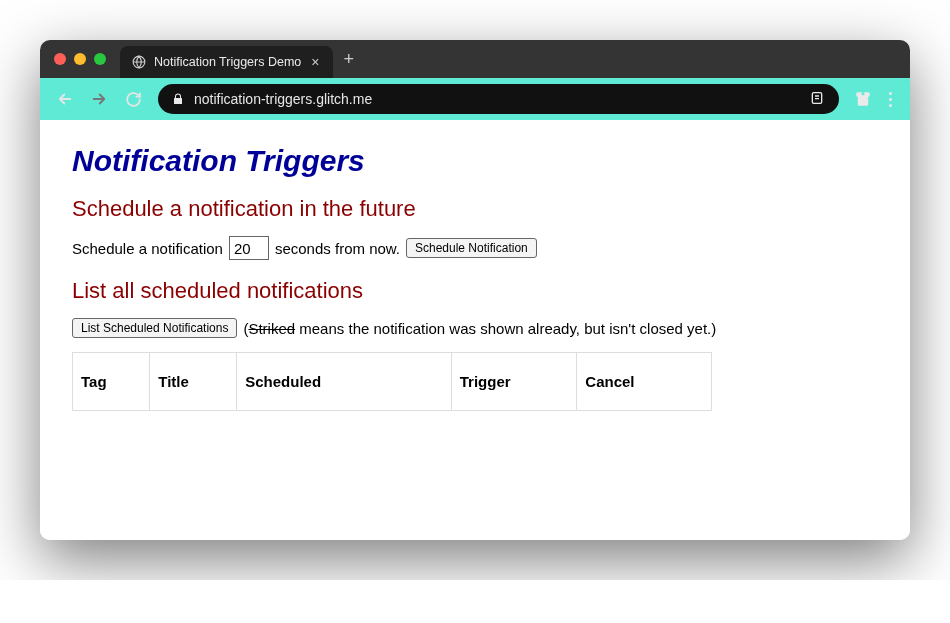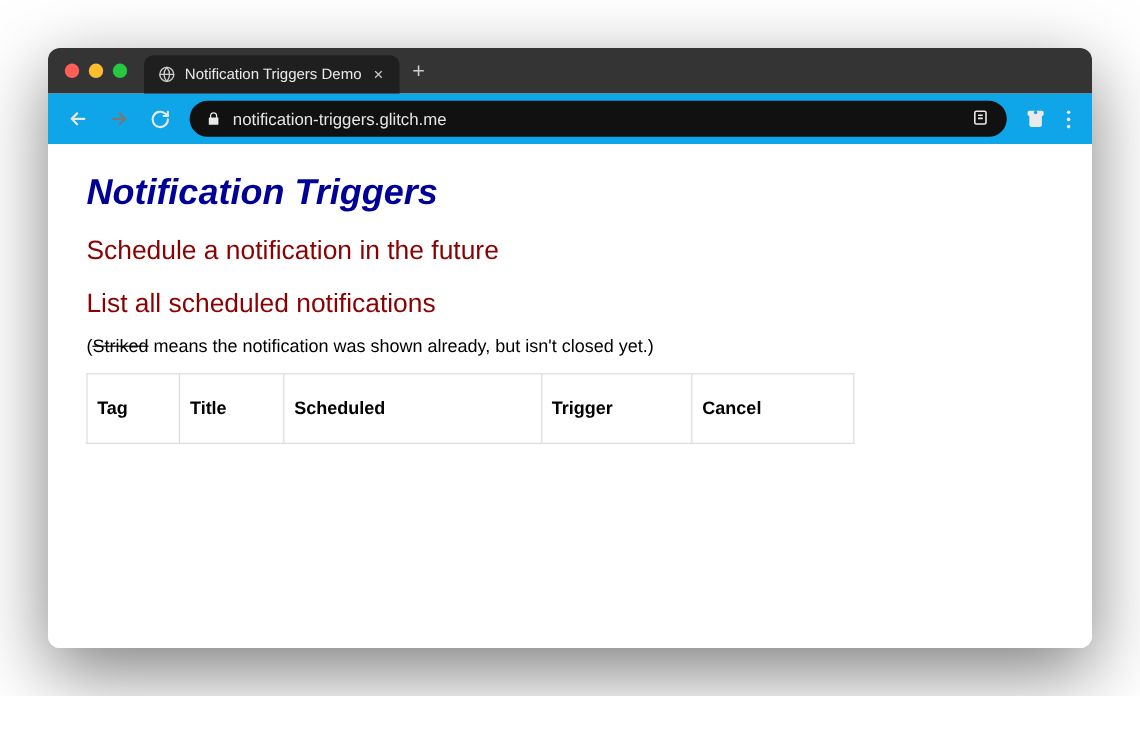--- a/index.html
+++ b/index.html
@@ -48,21 +48,21 @@
     .tab .globe-icon svg { display:block; }
     .tab-title { flex: 1; white-space: nowrap; overflow: hidden; text-overflow: ellipsis; }
     .tab-close { color: #ccc; font-size: 14px; line-height: 1; padding: 0 2px; }
     .new-tab {
       color: #ccc;
       font-size: 18px;
       padding: 0 10px;
       line-height: 1;
     }
     .toolbar {
-      background: #0ea5e9;
+      background: #5eead4;
       height: 42px;
       display: flex;
       align-items: center;
       padding: 0 10px;
       gap: 4px;
     }
     .nav-btn {
       width: 30px; height: 30px;
       display: flex; align-items: center; justify-content: center;
       color: #e6e6e6;
@@ -220,24 +220,31 @@
         <span></span>
         <span></span>
     </div>
   </div>
 
   <div class="content">
     <h1>Notification Triggers</h1>
 
     <h2>Schedule a notification in the future</h2>
 
+    <div class="row">
+      <span>Schedule a notification</span>
+      <input type="text" class="seconds" value="20" style="">
+      <span>seconds from now.</span>
+      <button class="ui-btn">Schedule Notification</button>
+    </div>
 
     <h2>List all scheduled notifications</h2>
 
     <div class="row">
+      <button class="ui-btn">List Scheduled Notifications</button>
       <span>
         <span>(</span><span class="striked">Striked</span><span> means the notification was shown already, but isn't closed yet.)</span>
       </span>
     </div>
 
     <table class="sched">
       <thead>
         <tr>
           <th style="width:80px">Tag</th>
           <th style="width:90px">Title</th>

